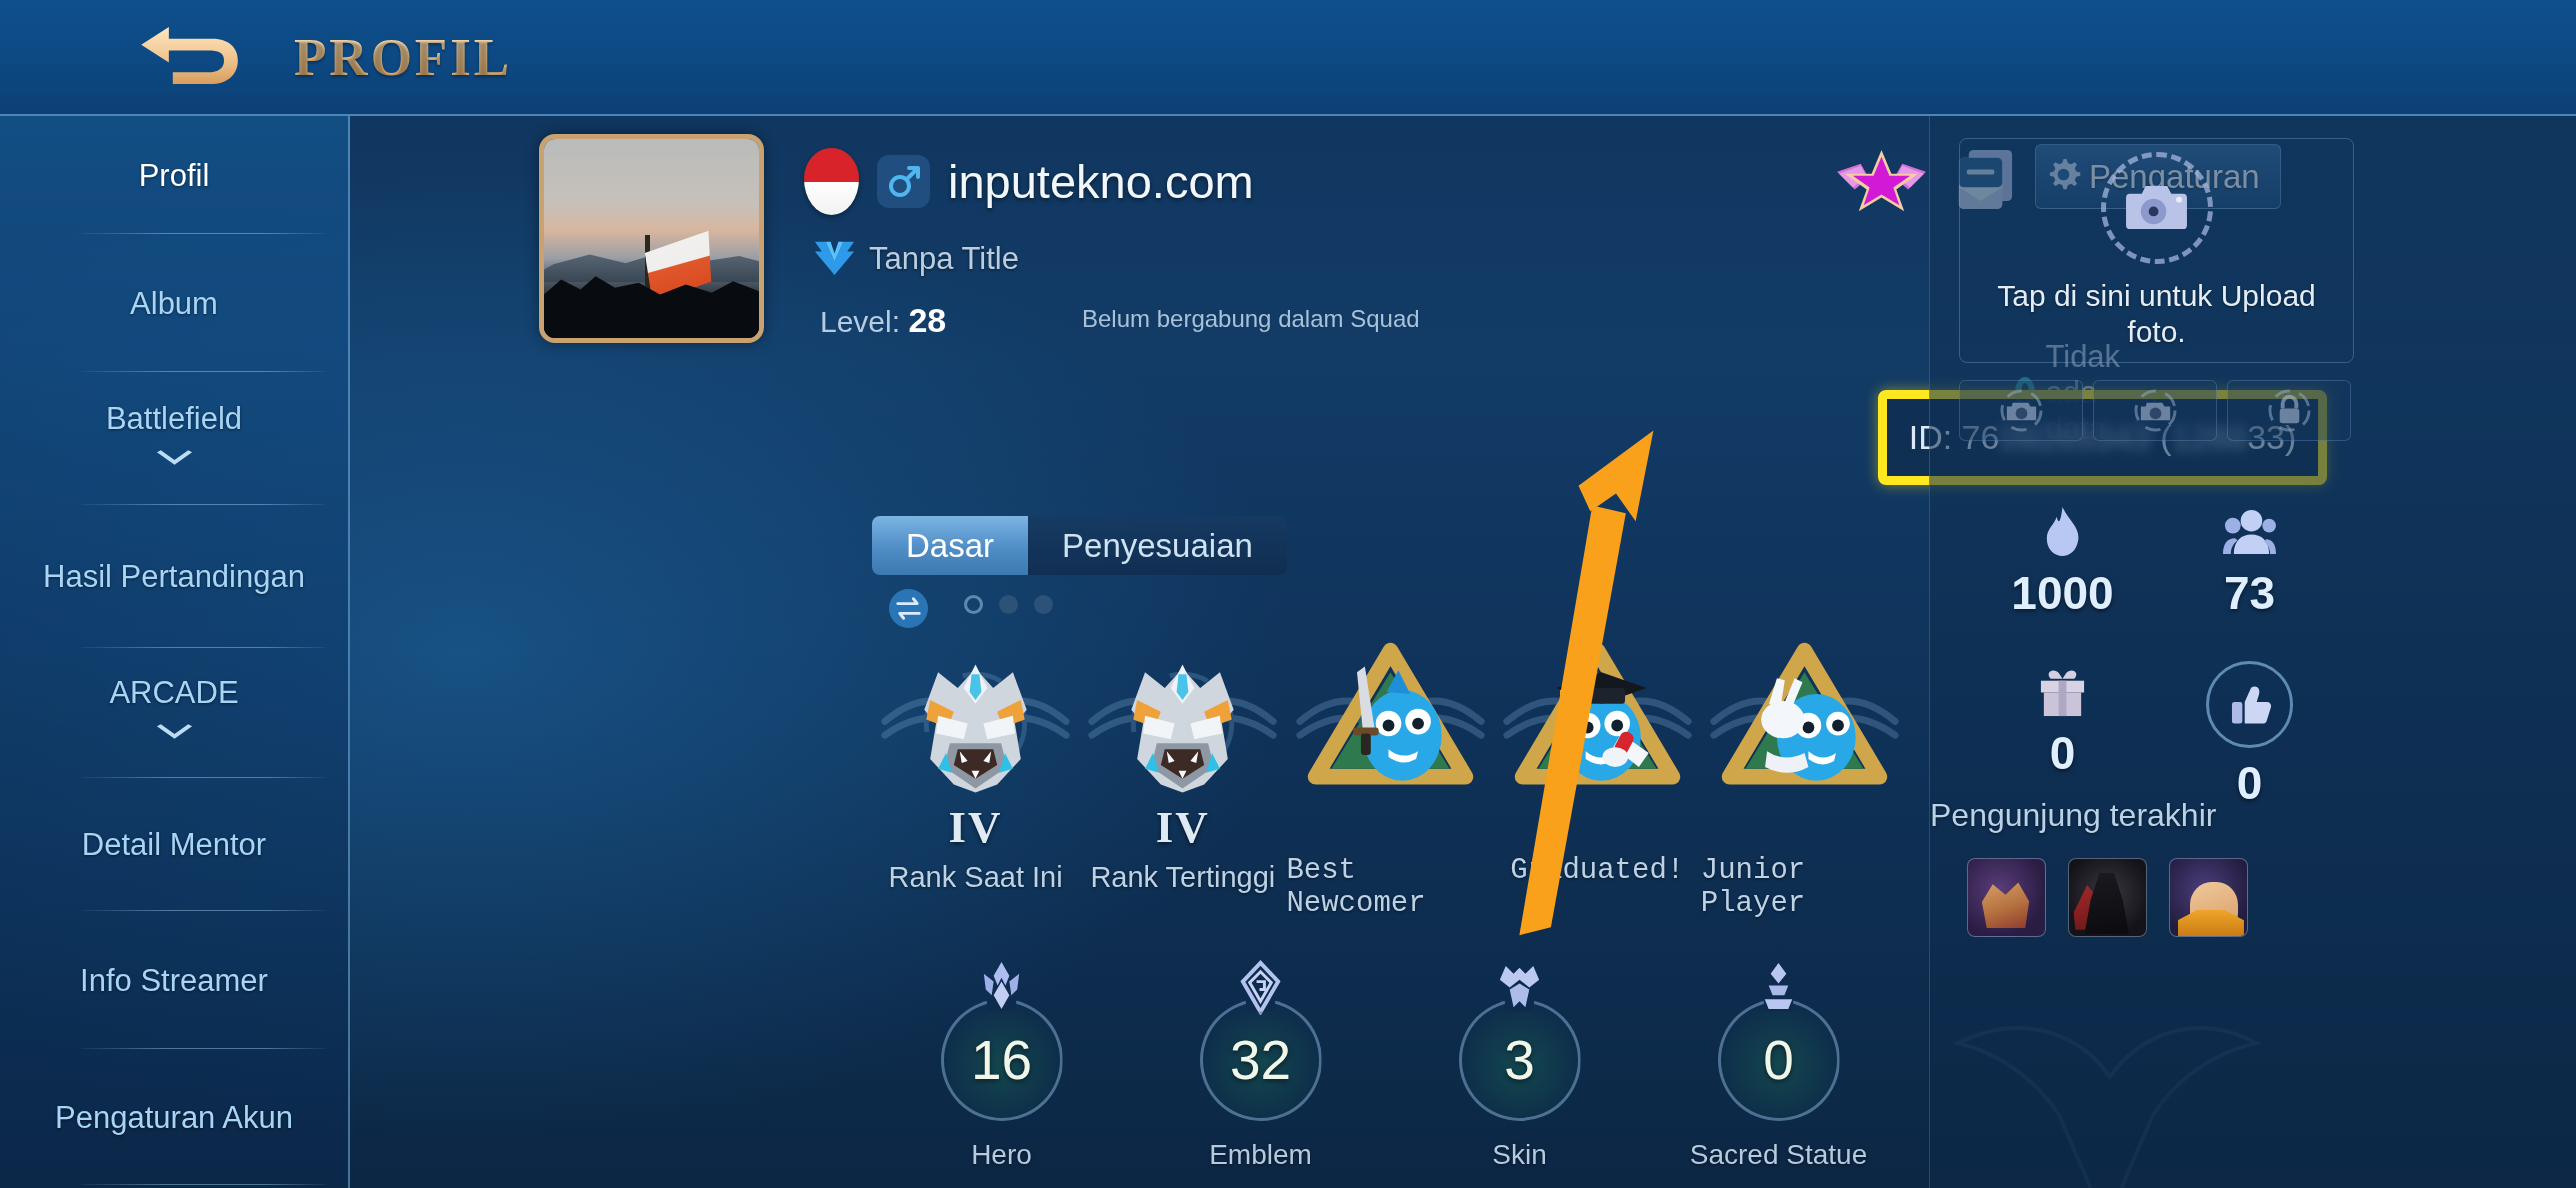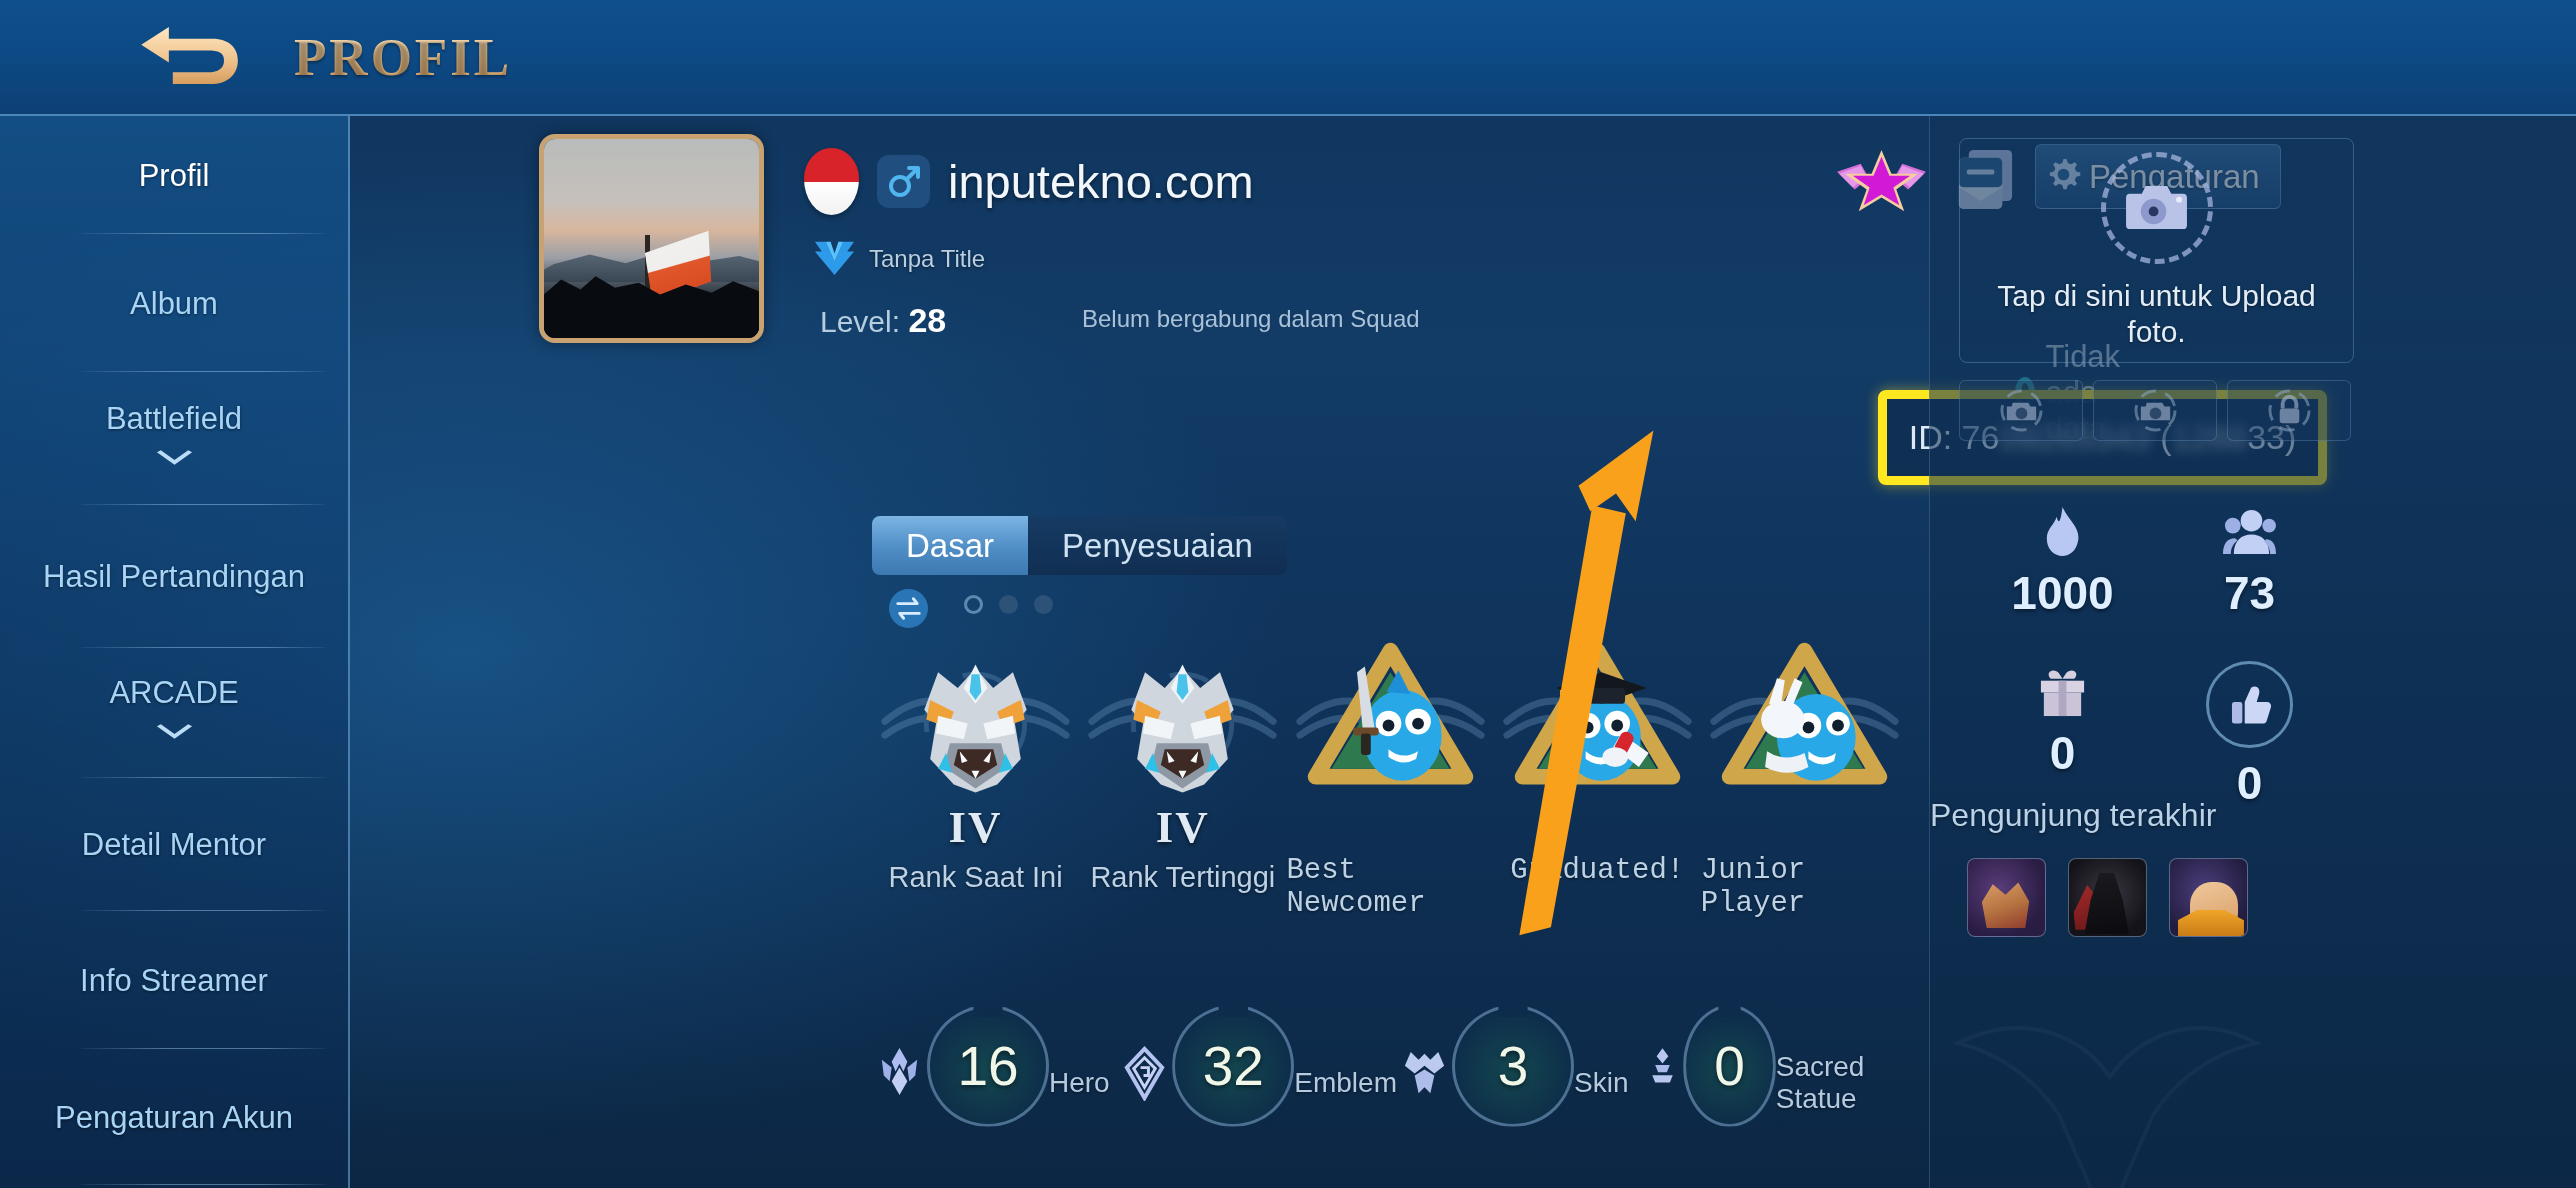--- a/index.html
+++ b/index.html
@@ -118,21 +118,21 @@
     display: flex; align-items: center; justify-content: center;
   }
   .gender-badge svg { width: 36px; height: 36px; }
   #username {
     font-size: 47px; color: #f2f7fc; font-weight: 400;
     text-shadow: 0 2px 4px rgba(0,0,0,0.5);
   }
 
   .title-row { position: absolute; left: 462px; top: 120px; display: flex; align-items: center; gap: 12px; }
   .title-row svg { width: 45px; height: 41px; }
-  #title-text { font-size: 24px; color: #b9cee0; text-shadow: 0 1px 3px rgba(0,0,0,0.5); }
+  #title-text { font-size: 31px; color: #b9cee0; text-shadow: 0 1px 3px rgba(0,0,0,0.5); }
 
   .level-row { position: absolute; left: 470px; top: 185px; font-size: 30px; color: #b6cde0; }
   .level-row b { color: #ffffff; font-size: 34px; font-weight: 600; }
 
   #squad-text {
     position: absolute; left: 732px; top: 189px;
     font-size: 24px; color: #a9c2d8;
   }
 
   
@@ -213,21 +213,21 @@
     text-shadow: 0 2px 4px rgba(0,0,0,0.55);
   }
   .badge-label { font-size: 29px; color: #bdd2e5; margin-top: 8px; text-shadow: 0 1px 3px rgba(0,0,0,0.5); }
   .badge-label.nudge { margin-top: 47px; font-family: Liberation Mono, monospace; }
 
   
   #stats-row {
     position: absolute; left: 522px; top: 844px; width: 1036px; height: 227px;
     display: flex;
   }
-  .stat-cell { width: 281px; display: flex; align-items: center; }
+  .stat-cell { width: 281px; display: flex; flex-direction: column; align-items: center; }
   .stat-icon { width: 55px; height: 55px; }
   .stat-ring {
     position: relative; margin-top: -16px;
     width: 122px; height: 122px; border-radius: 50%;
     border: 3px solid rgba(140,180,220,0.5);
     background: radial-gradient(circle at 50% 55%, rgba(26,96,84,0.55) 0%, rgba(17,52,78,0.2) 75%);
     display: flex; align-items: center; justify-content: center;
     clip-path: polygon(0 0, 38% 0, 38% 10%, 62% 10%, 62% 0, 100% 0, 100% 100%, 0 100%);
   }
   .stat-value {

